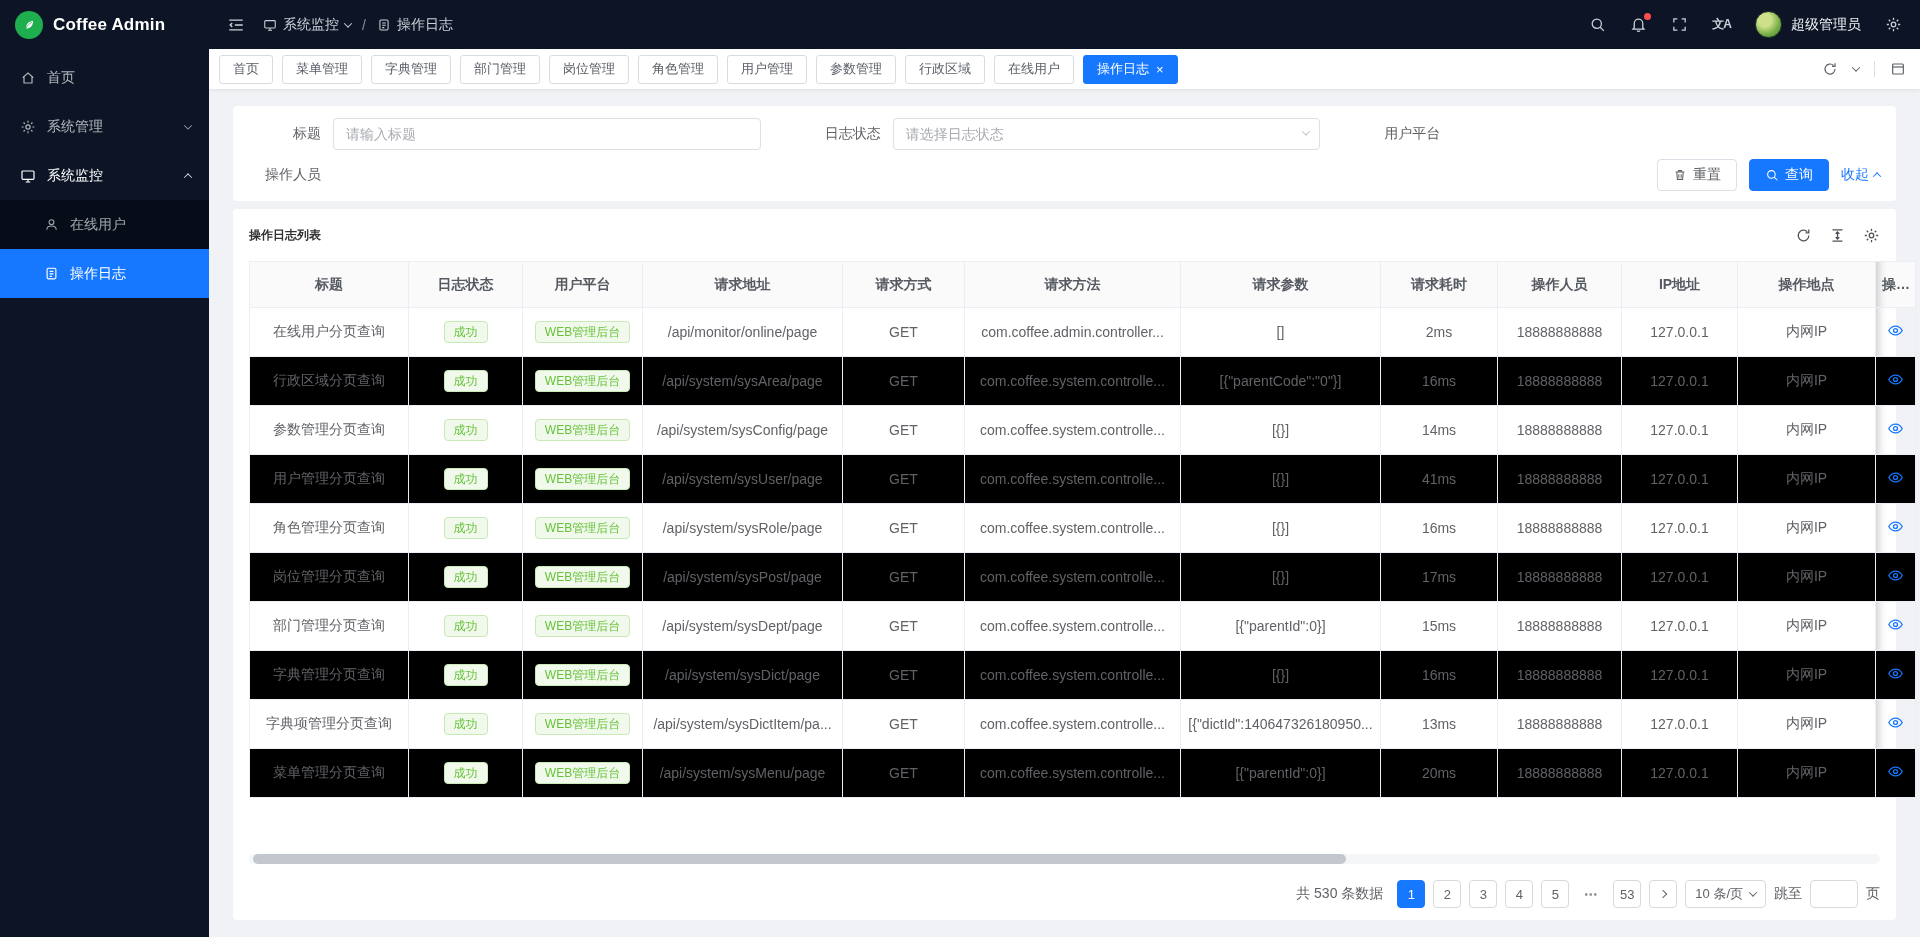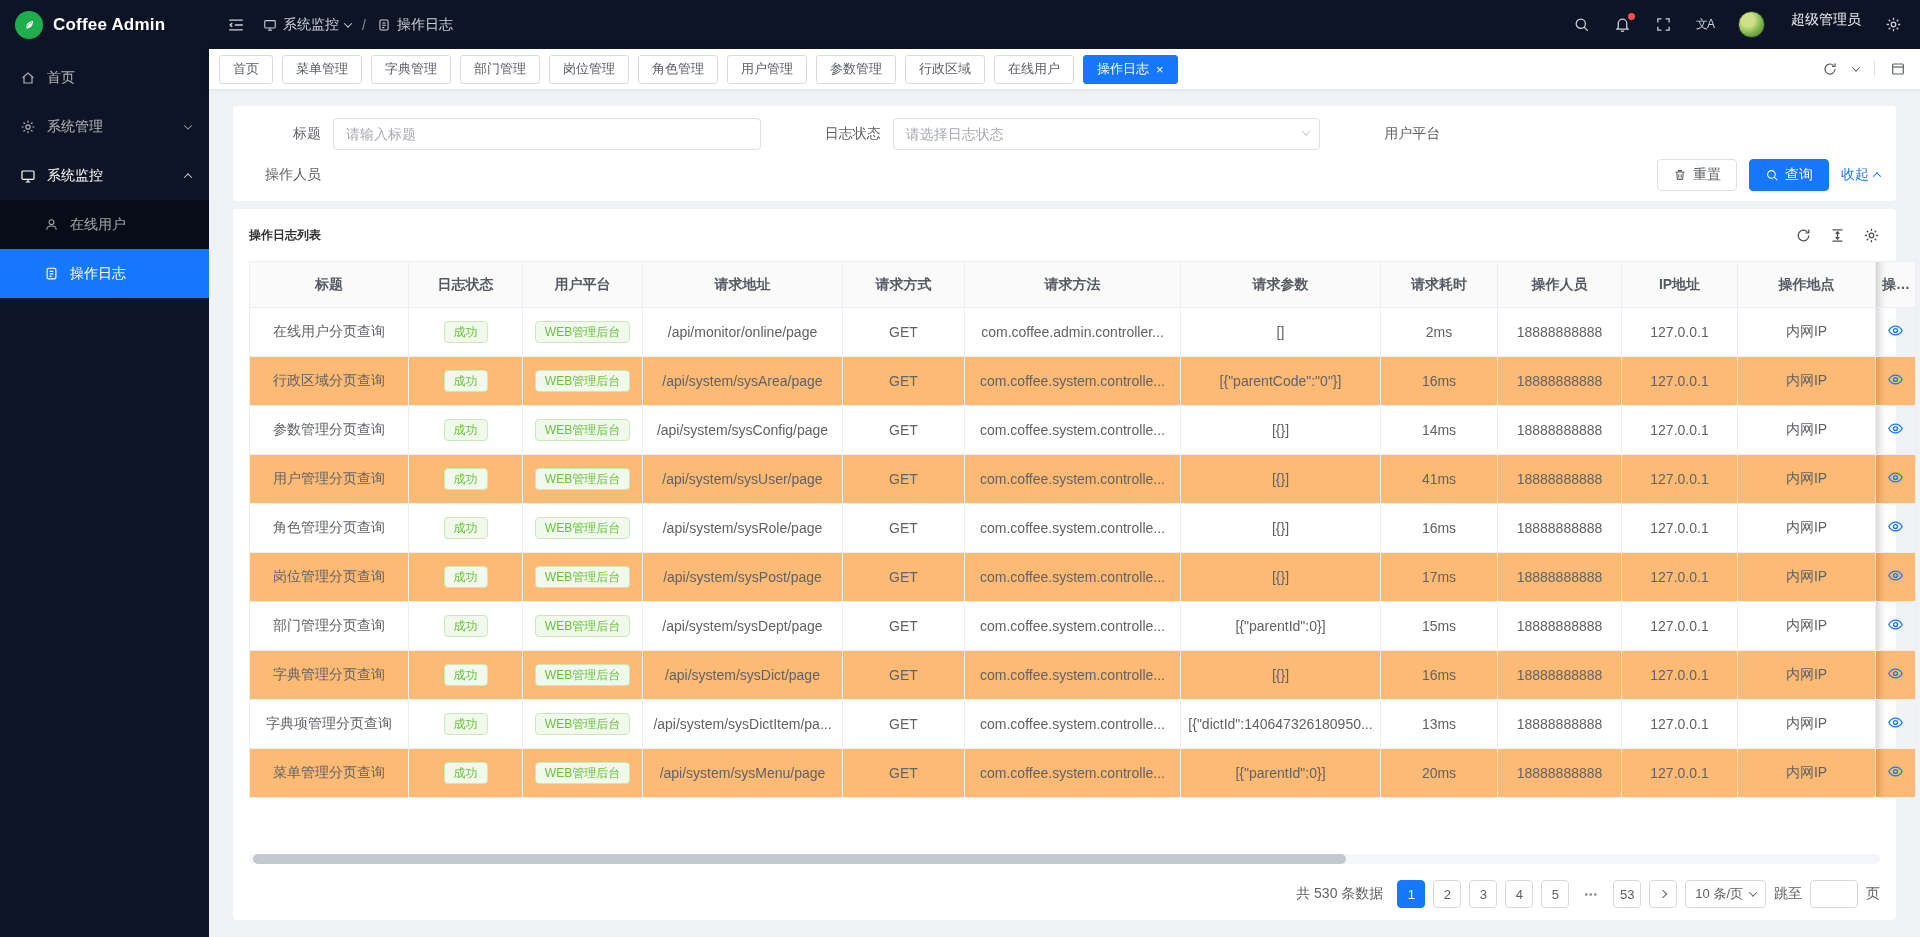--- a/index.html
+++ b/index.html
@@ -30,21 +30,21 @@
   .main { flex:1; min-width:0; height:100%; display:flex; flex-direction:column; }
   .topbar { height:49px; background:#0c1425; display:flex; align-items:center; padding:0 18px; color:#ccd0d7; flex-shrink:0; }
   .crumbs { display:flex; align-items:center; gap:9px; margin-left:18px; font-size:14px; }
   .crumb { display:flex; align-items:center; gap:6px; cursor:pointer; }
   .crumb-sep { color:#8a8f99; margin:0 2px; }
   .top-actions { margin-left:auto; display:flex; align-items:center; gap:24px; }
   .bell-wrap { position:relative; }
   .red-dot { position:absolute; top:-3px; right:-4px; width:7px; height:7px; border-radius:50%; background:#ff4d4f; }
   .avatar { width:27px; height:27px; border-radius:50%;
     background:radial-gradient(circle at 35% 32%, #cfe08a 0 28%, #7bb24a 60%, #3f7a27); border:1px solid #2a3a2a; }
-  .user-box { display:flex; gap:26px; cursor:pointer; }
+  .user-box { display:flex; align-items:center; gap:9px; cursor:pointer; }
   .user-name { color:#f0f2f5; font-size:14px; }
 
   
   .tabbar { height:40px; background:#fff; display:flex; align-items:center; padding:0 10px; flex-shrink:0;
     box-shadow:0 1px 4px rgba(0,21,41,.08); position:relative; z-index:2; }
   .tab-list { display:flex; align-items:center; gap:9px; }
   .tab { height:29px; padding:0 13px; border:1px solid #d8dce2; border-radius:3px; background:#fff;
     font-size:13px; color:#5a5e66; display:flex; align-items:center; gap:7px; cursor:pointer; white-space:nowrap; }
   .tab.active { background:#1677ff; border-color:#1677ff; color:#fff; }
   .tab-close { font-size:13px; line-height:1; }
@@ -78,21 +78,21 @@
   .tc-header { height:52px; display:flex; align-items:center; flex-shrink:0; }
   .tc-title { font-size:12px; color:#303133; font-weight:bold; }
   .tc-tools { margin-left:auto; display:flex; align-items:center; gap:17px; color:#4d5157; }
   .tc-tools .ico { cursor:pointer; }
 
   table.log-table { width:100%; table-layout:fixed; border-collapse:collapse; font-size:14px; }
   .log-table th, .log-table td { border:1px solid #ebeef5; text-align:center; white-space:nowrap;
     overflow:hidden; text-overflow:ellipsis; padding:0 6px; }
   .log-table th { height:46px; background:#fafafa; color:#555a61; font-weight:bold; font-size:14px; }
   .log-table td { height:49px; color:#606266; }
-  .log-table tr.striped td { background:#fdba74; }
+  .log-table tr.striped td { background:#000000; }
   .log-table th:nth-child(1){width:159px}.log-table th:nth-child(2){width:114px}
   .log-table th:nth-child(3){width:120px}.log-table th:nth-child(4){width:200px}
   .log-table th:nth-child(5){width:122px}.log-table th:nth-child(6){width:216px}
   .log-table th:nth-child(7){width:200px}.log-table th:nth-child(8){width:117px}
   .log-table th:nth-child(9){width:124px}.log-table th:nth-child(10){width:116px}
   .log-table th:nth-child(11){width:138px}.log-table th:nth-child(12){width:40px}
   .log-table .op { box-shadow: inset 12px 0 10px -10px rgba(0,0,0,.22); }
   .tag { display:inline-block; padding:1px 9px; font-size:12px; line-height:18px; color:#67c23a;
     background:#f0f9eb; border:1px solid #c9e9b6; border-radius:4px; }
   .eye-btn { background:none; border:none; color:#1677ff; cursor:pointer; padding:2px; }
@@ -112,21 +112,21 @@
   .pg-size { height:28px; border:1px solid #d9d9d9; border-radius:4px; background:#fff; padding:0 9px;
     display:flex; align-items:center; gap:7px; font-size:13px; cursor:pointer; }
   .pg-jump-input { width:48px; height:28px; border:1px solid #d9d9d9; border-radius:4px; text-align:center; font-family:inherit; outline:none; }
 
   
   .chev { display:inline-block; width:7px; height:7px; border-right:1.5px solid currentColor; border-bottom:1.5px solid currentColor; }
   .chev.down { transform:rotate(45deg) translate(-1px,-1px); }
   .chev.up { transform:rotate(-135deg) translate(-1px,-1px); }
   .chev.right { transform:rotate(-45deg); }
   .chev.sm { width:6px; height:6px; }
-  .translate-glyph { font-size:12px; font-weight:normal; letter-spacing:-1px; }
+  .translate-glyph { font-size:12px; font-weight:bold; letter-spacing:-1px; }
 </style>
 </head>
 <body>
 
 <aside class="sidebar">
   <div class="logo">
     <span class="logo-badge">
       <svg width="18" height="18" viewBox="0 0 24 24">
           <path d="M8 16.5C8 9.5 13 6.5 17.5 6.5 17 13.5 13.5 16.5 8 16.5z" fill="#fff"></path>
           <path d="M7.5 17c2-4.5 5.5-7.5 8.5-8.5" stroke="#1fae4e" stroke-width="1" fill="none"></path>

